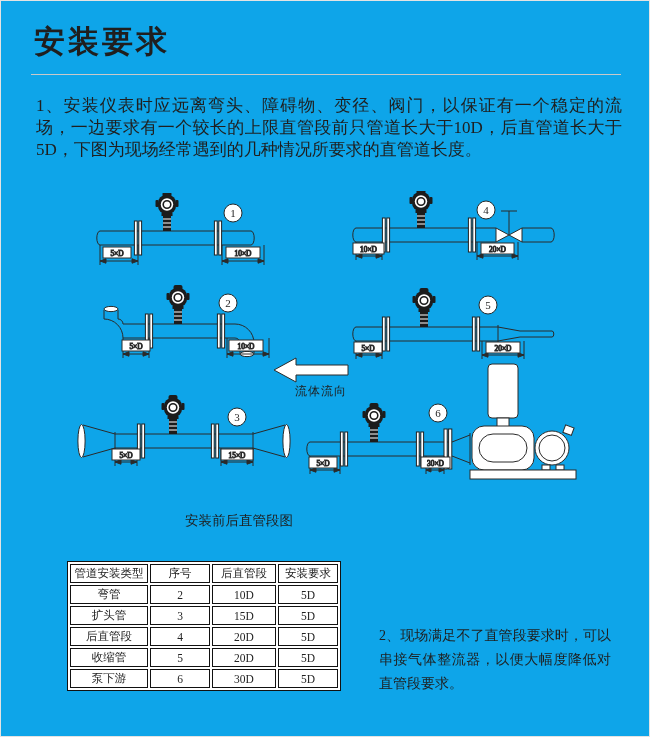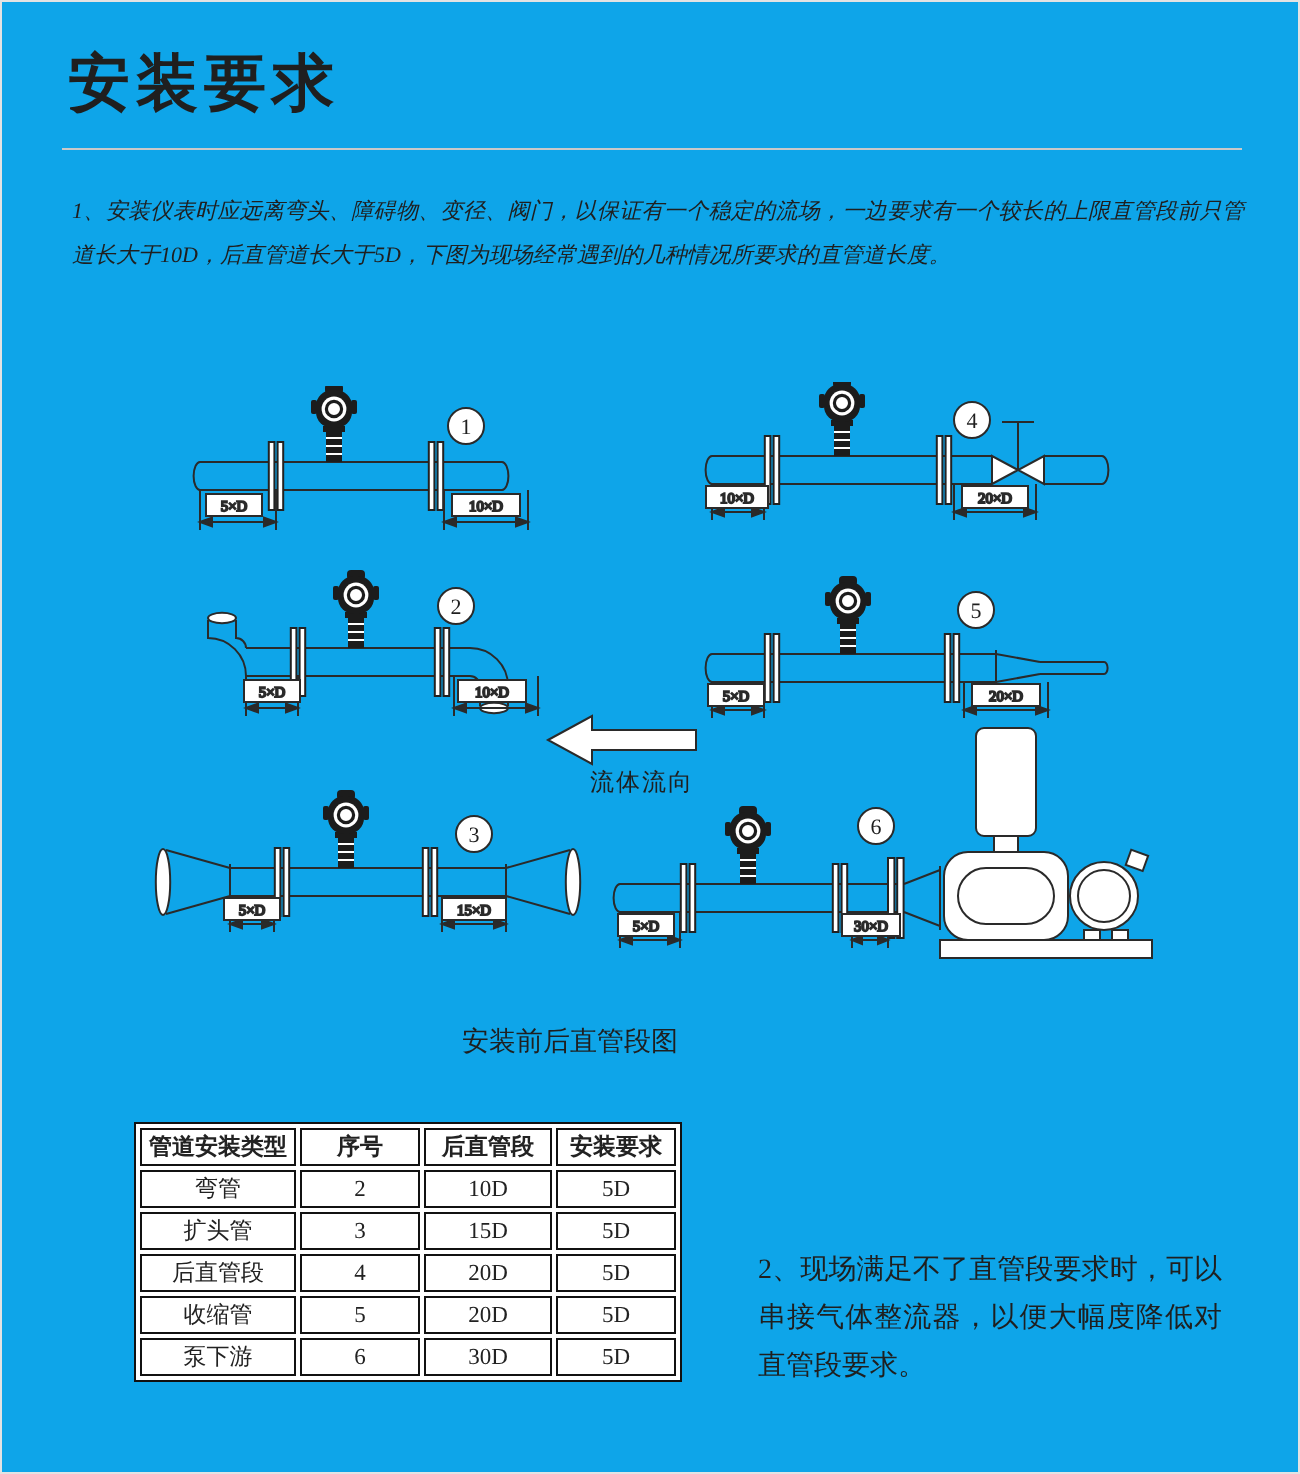--- a/index.html
+++ b/index.html
@@ -1,34 +1,34 @@
 <!DOCTYPE html>
 <html><head>
 <meta charset="utf-8">
 <style>
   html,body{margin:0;padding:0;background:#fff;}
   .page{position:relative;width:650px;height:737px;background:#0ea5e9;border:1px solid #e3e3e3;
         font-family:"Liberation Serif","DejaVu Serif",serif;color:#1f1f1f;overflow:hidden;box-sizing:border-box;}
   .title{position:absolute;left:33px;top:20px;font-size:31px;font-weight:bold;letter-spacing:3px;}
   .title-rule{position:absolute;left:30px;top:73px;width:590px;height:1px;background:#c9c9c9;}
-  .para1{position:absolute;left:35px;top:94px;width:586px;font-size:11px;line-height:22px;text-align:justify;font-style:italic;}
+  .para1{position:absolute;left:35px;top:94px;width:586px;font-size:17px;line-height:22px;text-align:justify;}
   .para2{position:absolute;left:378px;top:586px;width:232px;font-size:14px;line-height:24px;text-align:justify;margin-top:37px;}
-  .caption{position:absolute;left:184px;top:511px;width:200px;text-align:center;font-size:13.5px;}
+  .caption{position:absolute;left:184px;top:511px;width:200px;text-align:left;font-size:13.5px;}
   .diag{position:absolute;}
   .flowblk{position:absolute;left:265px;top:350px;}
   svg{display:block;}
   svg text{font-family:"Liberation Serif","DejaVu Serif",serif;fill:#1f1f1f;}
   .dimtxt{font-size:7.4px;}
   .numtxt{font-size:11px;}
   .flowtxt{font-size:12px;letter-spacing:1px;}
   table.pipes{position:absolute;left:66px;top:560px;border-collapse:separate;border-spacing:2px;
         background:#fff;border:1px solid #111;}
   table.pipes th,table.pipes td{border:1px solid #111;font-size:11.5px;font-weight:normal;
         text-align:center;padding:1px 2px;height:14px;color:#222;}
-  table.pipes th{font-weight:bold;}
+  table.pipes th{font-weight:normal;}
   .c1{width:72px;} .c2{width:54px;} .c3{width:58px;} .c4{width:54px;}
 </style>
 </head>
 <body>
 
 <div class="page">
 
   <svg width="0" height="0" style="position:absolute" aria-hidden="true">
     <defs>
       <g id="meter-sym">

